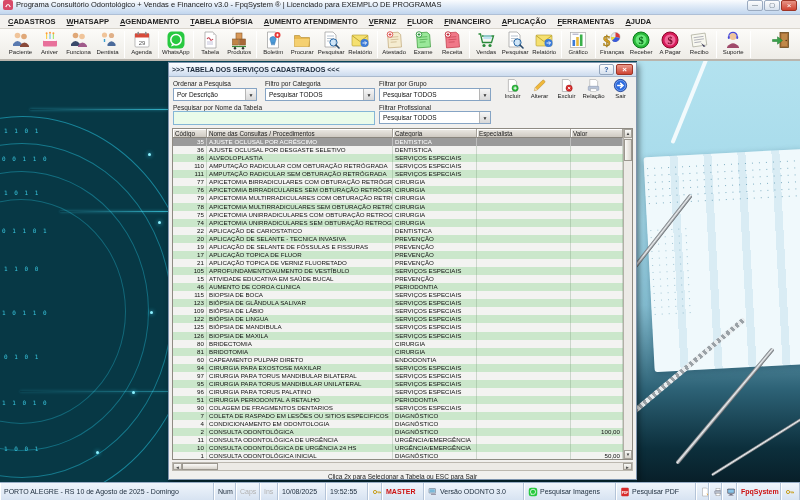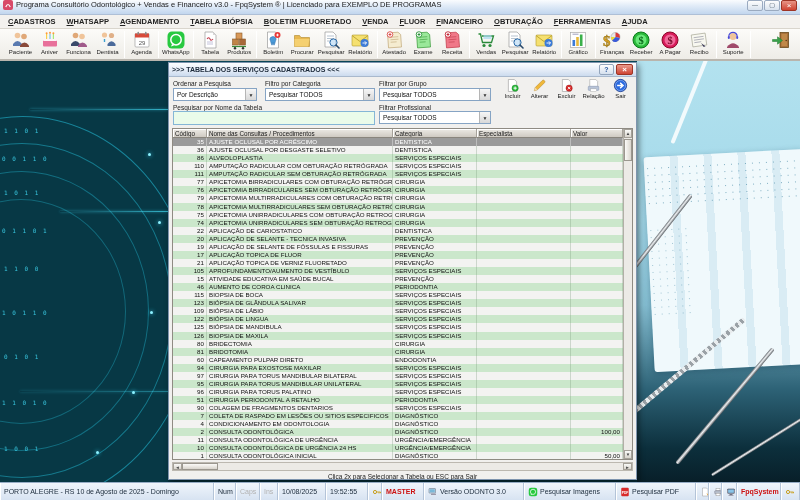--- a/index.html
+++ b/index.html
@@ -167,25 +167,25 @@
       <span class="win-btn g-max"></span>
       <span class="win-btn close g-close"></span>
     </span>
   </div>
 
   <div class="menubar" id="menubar">
       <div class="menu-item">CADASTROS</div>
       <div class="menu-item">WHATSAPP</div>
       <div class="menu-item">AGENDAMENTO</div>
       <div class="menu-item">TABELA BIÓPSIA</div>
-      <div class="menu-item">BOLETIM FLUORETADO</div>
-      <div class="menu-item">VENDA</div>
+      <div class="menu-item">AUMENTO ATENDIMENTO</div>
+      <div class="menu-item">VERNIZ</div>
       <div class="menu-item">FLUOR</div>
       <div class="menu-item">FINANCEIRO</div>
-      <div class="menu-item">OBTURAÇÃO</div>
+      <div class="menu-item">APLICAÇÃO</div>
       <div class="menu-item">FERRAMENTAS</div>
       <div class="menu-item">AJUDA</div>
     </div>
 
   <div class="toolbar" id="toolbar">
       <div class="tb-item">
         <span class="icon">
           <svg viewBox="0 0 20 20" width="100%" height="100%">
             <circle cx="6.5" cy="5.5" r="2.8" fill="#f0c49a"></circle>
             <path d="M2 14q4.5-6 9 0v2H2z" fill="#5a7ab0"></path>

